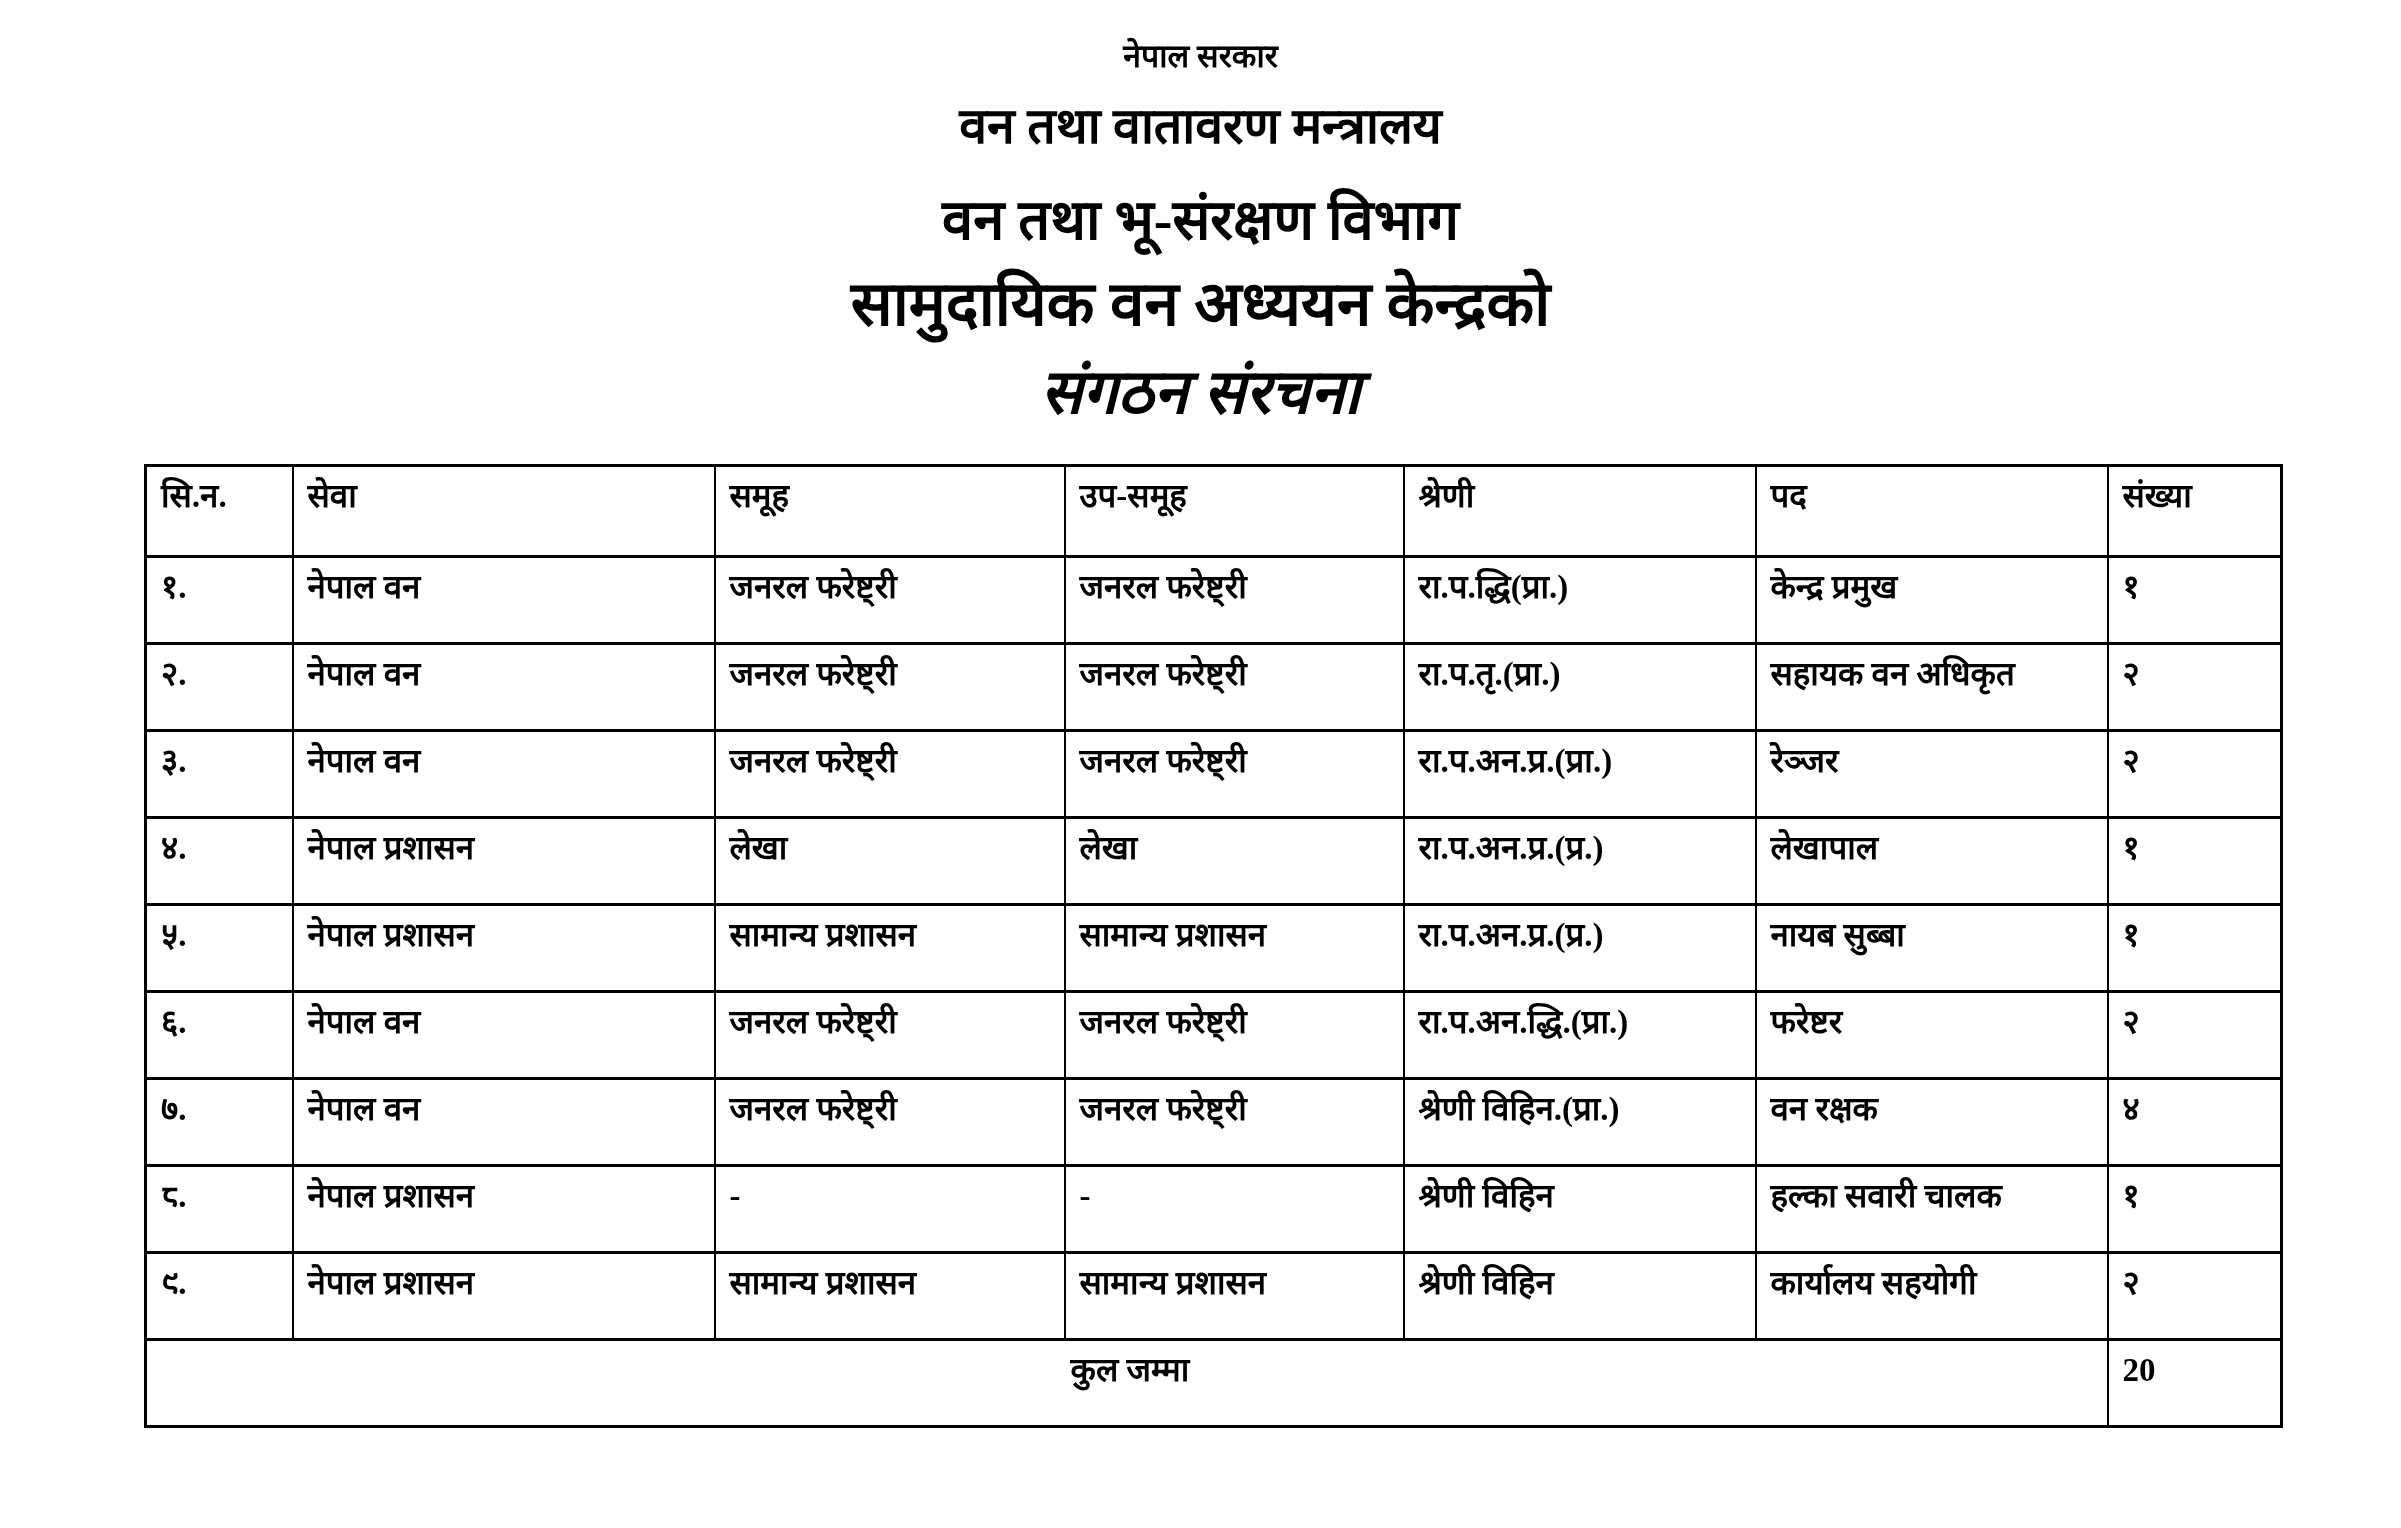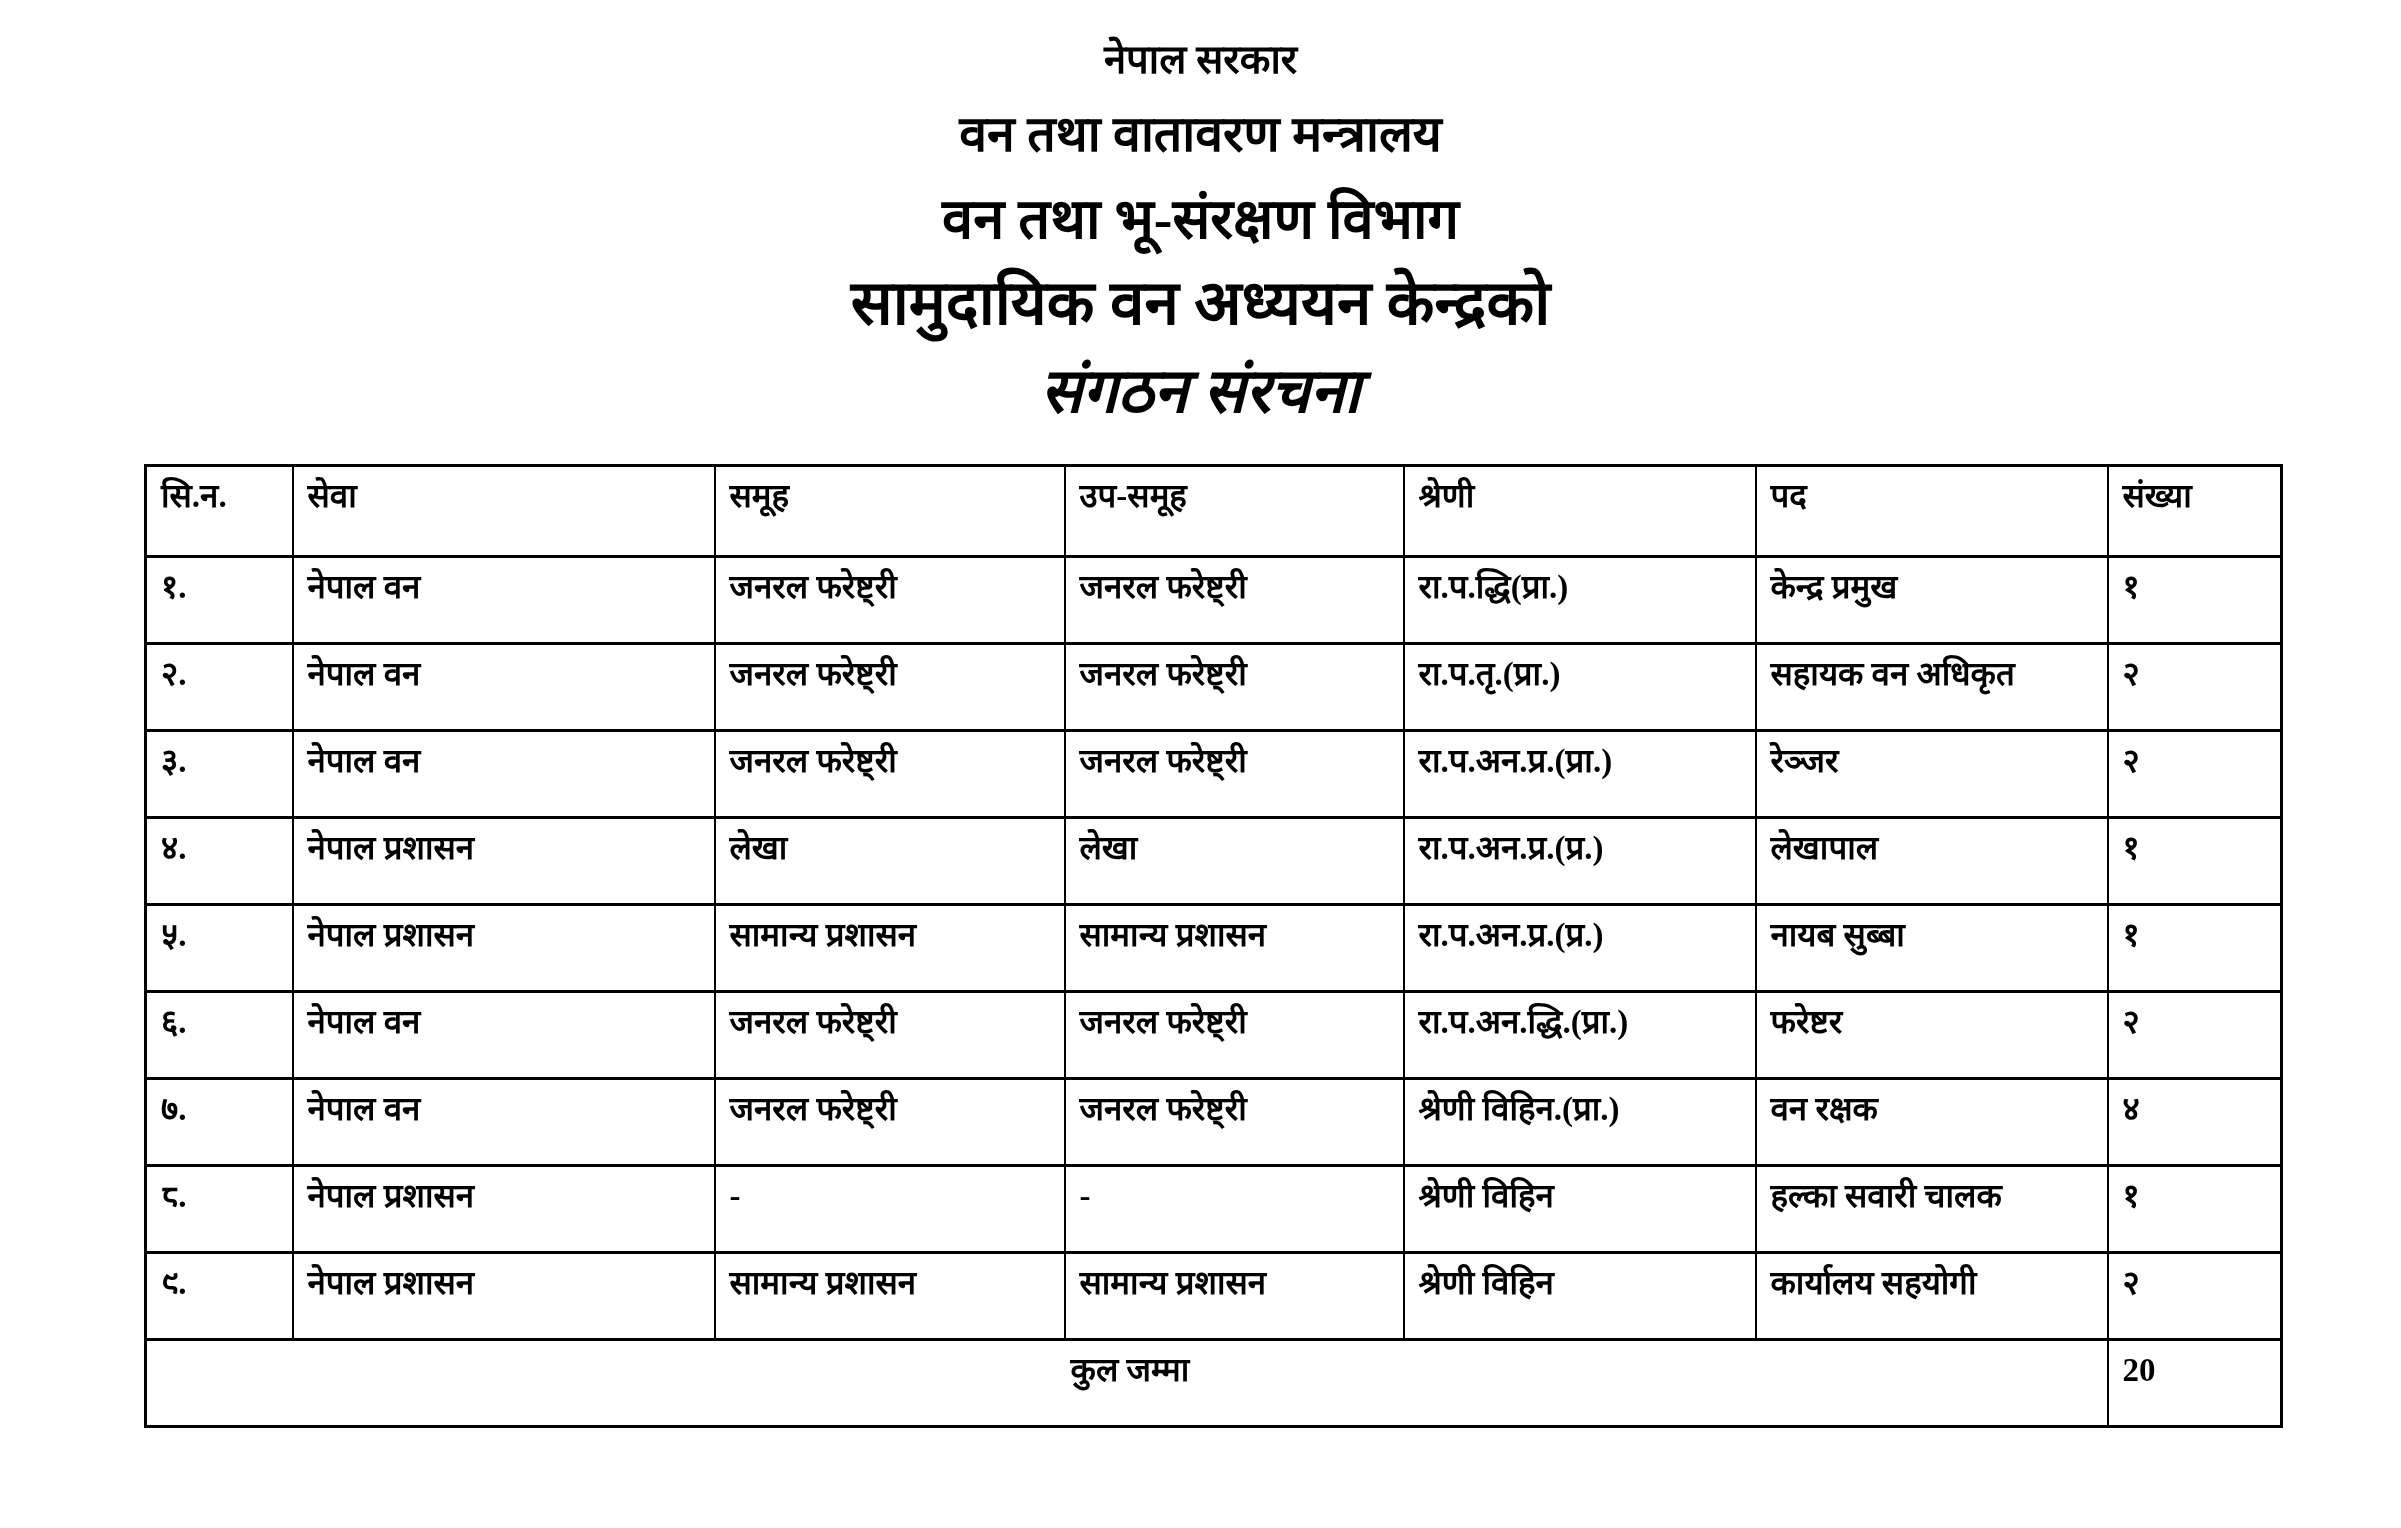--- a/index.html
+++ b/index.html
@@ -15,22 +15,22 @@
   .doc-header {
     position: absolute;
     top: 40px;
     left: 0;
     width: 2401px;
     text-align: center;
     font-weight: bold;
     line-height: 1.0;
   }
   .title-line { white-space: nowrap; }
-  .t1 { font-size: 40px; margin-bottom: 29px; }
-  .t2 { font-size: 50px; margin-bottom: 32px; }
+  .t1 { font-size: 32px; margin-bottom: 29px; }
+  .t2 { font-size: 50px; margin-bottom: 41px; }
   .t3 { font-size: 56px; margin-bottom: 25px; }
   .t4 { font-size: 62px; margin-bottom: 26px; }
   .t5 { font-size: 62px; font-style: italic; }
 
   table.org-table {
     position: absolute;
     left: 144px;
     top: 464px;
     width: 2137px;
     border-collapse: collapse;

